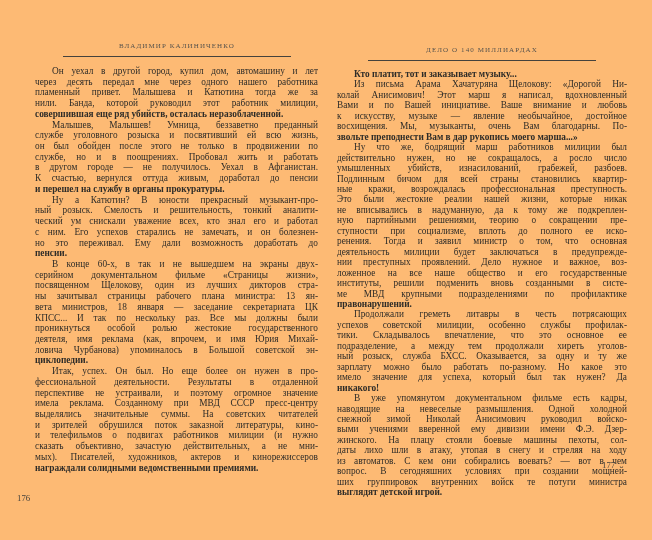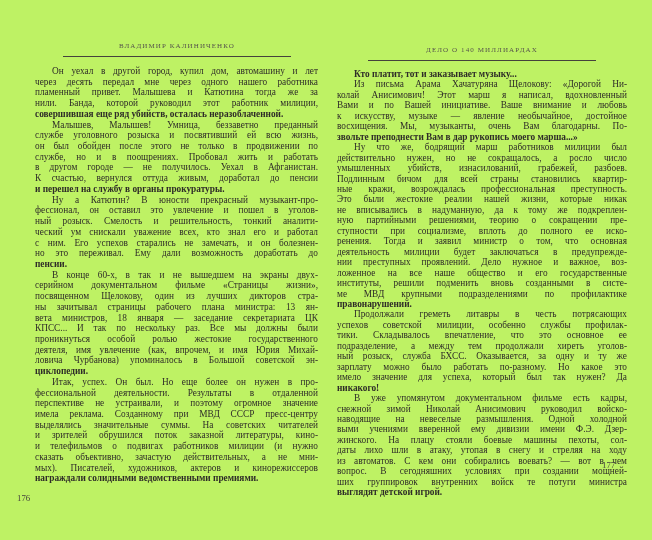--- a/index.html
+++ b/index.html
@@ -4,21 +4,21 @@
 <style>
   html, body {
     margin: 0;
     padding: 0;
     background: #ffffff;
   }
   .spread {
     position: relative;
     width: 652px;
     height: 540px;
-    background: #bef264;
+    background: #fdba74;
     overflow: hidden;
     font-family: "Liberation Serif", "DejaVu Serif", serif;
     color: #2e2c28;
   }
   .running-head {
     position: absolute;
     width: 228px;
     text-align: center;
     font-size: 7px;
     letter-spacing: 1.1px;
@@ -79,36 +79,35 @@
           <div class="line first">Малышев, Малышев! Умница, беззаветно преданный</div>
           <div class="line">службе уголовного розыска и посвятивший ей всю жизнь,</div>
           <div class="line">он был обойден после этого не только в продвижении по</div>
           <div class="line">службе, но и в поощрениях. Пробовал жить и работать</div>
           <div class="line">в другом городе — не получилось. Уехал в Афганистан.</div>
           <div class="line">К счастью, вернулся оттуда живым, доработал до пенсии</div>
           <div class="line last">и перешел на службу в органы прокуратуры.</div>
         </div>
         <div class="para">
           <div class="line first">Ну а Катютин? В юности прекрасный музыкант-про-</div>
-          <div class="line">фессионал, он оставил это увлечение и пошел в уголов-</div>
           <div class="line">ный розыск. Смелость и решительность, тонкий аналити-</div>
           <div class="line">ческий ум снискали уважение всех, кто знал его и работал</div>
           <div class="line">с ним. Его успехов старались не замечать, и он болезнен-</div>
           <div class="line">но это переживал. Ему дали возможность доработать до</div>
           <div class="line last">пенсии.</div>
         </div>
         <div class="para">
           <div class="line first">В конце 60-х, в так и не вышедшем на экраны двух-</div>
           <div class="line">серийном документальном фильме «Страницы жизни»,</div>
           <div class="line">посвященном Щелокову, один из лучших дикторов стра-</div>
           <div class="line">ны зачитывал страницы рабочего плана министра: 13 ян-</div>
           <div class="line">вета министров, 18 января — заседание секретариата ЦК</div>
           <div class="line">КПСС... И так по нескольку раз. Все мы должны были</div>
           <div class="line">проникнуться особой ролью жестокие государственного</div>
-          <div class="line">деятеля, имя увлечение (как, впрочем, и имя Юрия Михай-</div>
+          <div class="line">деятеля, имя реклама (как, впрочем, и имя Юрия Михай-</div>
           <div class="line">ловича Чурбанова) упоминалось в Большой советской эн-</div>
           <div class="line last">циклопедии.</div>
         </div>
         <div class="para">
           <div class="line first">Итак, успех. Он был. Но еще более он нужен в про-</div>
           <div class="line">фессиональной деятельности. Результаты в отдаленной</div>
           <div class="line">перспективе не устраивали, и поэтому огромное значение</div>
           <div class="line">имела реклама. Созданному при МВД СССР пресс-центру</div>
           <div class="line">выделялись значительные суммы. На советских читателей</div>
           <div class="line">и зрителей обрушился поток заказной литературы, кино-</div>
@@ -159,22 +158,22 @@
           <div class="line">успехов советской милиции, особенно службы профилак-</div>
           <div class="line">тики. Складывалось впечатление, что это основное ее</div>
           <div class="line">подразделение, а между тем продолжали хиреть уголов-</div>
           <div class="line">ный розыск, служба БХСС. Оказывается, за одну и ту же</div>
           <div class="line">зарплату можно было работать по-разному. Но какое это</div>
           <div class="line">имело значение для успеха, который был так нужен? Да</div>
           <div class="line last">никакого!</div>
         </div>
         <div class="para">
           <div class="line first">В уже упомянутом документальном фильме есть кадры,</div>
+          <div class="line">наводящие на невеселые размышления. Одной холодной</div>
           <div class="line">снежной зимой Николай Анисимович руководил войско-</div>
-          <div class="line">наводящие на невеселые размышления. Одной холодной</div>
           <div class="line">выми учениями вверенной ему дивизии имени Ф.Э. Дзер-</div>
           <div class="line">жинского. На плацу стояли боевые машины пехоты, сол-</div>
           <div class="line">даты лихо шли в атаку, утопая в снегу и стреляя на ходу</div>
           <div class="line">из автоматов. С кем они собирались воевать? — вот в чем</div>
           <div class="line">вопрос. В сегодняшних условиях при создании мощней-</div>
           <div class="line">ших группировок внутренних войск те потуги министра</div>
           <div class="line last">выглядят детской игрой.</div>
         </div>
       </div>
     <div class="folio folio-right">177</div>

